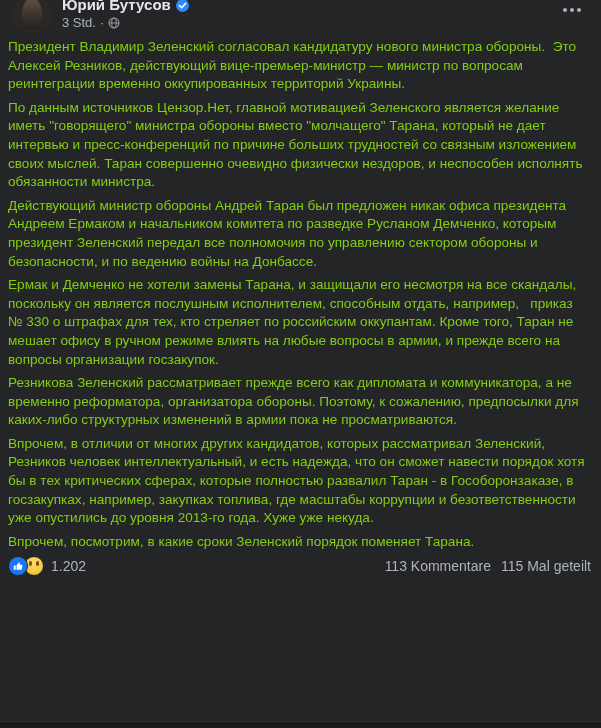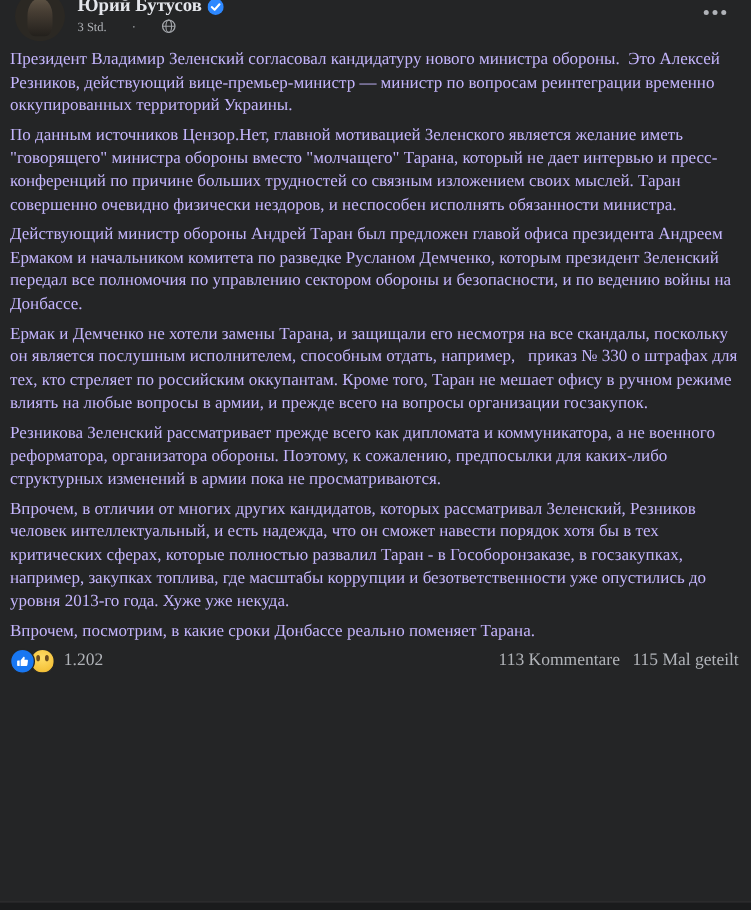--- a/index.html
+++ b/index.html
@@ -3,21 +3,21 @@
 <meta charset="utf-8">
 <style>
   html, body { margin: 0; padding: 0; }
   body {
     width: 601px; height: 728px;
     background: #242526;
     overflow: hidden;
     position: relative;
     font-family: "Liberation Sans", "DejaVu Sans", sans-serif;
   }
-  .card { position: absolute; inset: 0; font-family: Liberation Serif, serif; }
+  .card { position: absolute; inset: 0; }
 
   
   .header { position: relative; height: 34px; }
   .avatar {
     position: absolute; left: 12px; top: -7px;
     width: 40px; height: 40px; border-radius: 50%;
     background:
       radial-gradient(circle at 55% 35%, #6b5a4a 0%, #4a3f35 22%, transparent 23%),
       radial-gradient(circle at 40% 70%, #3a332c 0%, #2e2a25 40%, transparent 41%),
       linear-gradient(150deg, #4d4popup440 0%, #3c372f 40%, #181614 100%);
@@ -33,38 +33,38 @@
   .name-row {
     position: absolute; left: 62px; top: -4px;
     display: flex; align-items: center; gap: 5px;
     font-size: 15px; font-weight: bold; color: #e4e6eb;
     line-height: 18px;
   }
   .name-row .name { cursor: pointer; }
   .verified { width: 13px; height: 13px; display: inline-block; margin-top: 1px; }
   .meta-row {
     position: absolute; left: 62px; top: 15px;
-    display: flex; gap: 20px;
-    font-size: 10px; color: #b0b3b8; line-height: 16px;
+    display: flex; align-items: center; gap: 4px;
+    font-size: 13px; color: #b0b3b8; line-height: 16px;
   }
   .meta-row .ts { cursor: pointer; }
   .globe { width: 12px; height: 12px; display: inline-block; opacity: .9; }
   .more-btn {
     position: absolute; right: 16px; top: 4px;
     display: flex; gap: 3px; padding: 4px; cursor: pointer;
   }
   .more-btn i {
     width: 4px; height: 4px; border-radius: 50%; background: #b0b3b8; display: block;
   }
 
   
   .content {
     position: relative;
     margin: 4px 10px 0 8px;
-    color: #c4b5fd;
+    color: #84cc16;
     font-size: 13.6px;
     line-height: 18.6px;
   }
   .content p {
     margin: 0 0 5px 0;
     white-space: pre-wrap;
   }
 
   
   .reactions {
@@ -129,25 +129,25 @@
     <div class="more-btn">
       <i></i>
         <i></i>
         <i></i>
     </div>
   </div>
 
   <div class="content">
     <p>Президент Владимир Зеленский согласовал кандидатуру нового министра обороны.  Это Алексей Резников, действующий вице-премьер-министр — министр по вопросам реинтеграции временно оккупированных территорий Украины.</p>
     <p>По данным источников Цензор.Нет, главной мотивацией Зеленского является желание иметь "говорящего" министра обороны вместо "молчащего" Тарана, который не дает интервью и пресс-конференций по причине больших трудностей со связным изложением своих мыслей. Таран совершенно очевидно физически нездоров, и неспособен исполнять обязанности министра.</p>
-    <p>Действующий министр обороны Андрей Таран был предложен главой офиса президента Андреем Ермаком и начальником комитета по разведке Русланом Демченко, которым президент Зеленский передал все полномочия по управлению сектором обороны и безопасности, и по ведению войны на Донбассе.</p>
+    <p>Действующий министр обороны Андрей Таран был предложен никак офиса президента Андреем Ермаком и начальником комитета по разведке Русланом Демченко, которым президент Зеленский передал все полномочия по управлению сектором обороны и безопасности, и по ведению войны на Донбассе.</p>
     <p>Ермак и Демченко не хотели замены Тарана, и защищали его несмотря на все скандалы, поскольку он является послушным исполнителем, способным отдать, например,   приказ № 330 о штрафах для тех, кто стреляет по российским оккупантам. Кроме того, Таран не мешает офису в ручном режиме влиять на любые вопросы в армии, и прежде всего на вопросы организации госзакупок.</p>
-    <p>Резникова Зеленский рассматривает прежде всего как дипломата и коммуникатора, а не военного реформатора, организатора обороны. Поэтому, к сожалению, предпосылки для каких-либо структурных изменений в армии пока не просматриваются.</p>
+    <p>Резникова Зеленский рассматривает прежде всего как дипломата и коммуникатора, а не временно реформатора, организатора обороны. Поэтому, к сожалению, предпосылки для каких-либо структурных изменений в армии пока не просматриваются.</p>
     <p>Впрочем, в отличии от многих других кандидатов, которых рассматривал Зеленский, Резников человек интеллектуальный, и есть надежда, что он сможет навести порядок хотя бы в тех критических сферах, которые полностью развалил Таран - в Гособоронзаказе, в госзакупках, например, закупках топлива, где масштабы коррупции и безответственности уже опустились до уровня 2013-го года. Хуже уже некуда.</p>
-    <p>Впрочем, посмотрим, в какие сроки Донбассе реально поменяет Тарана.</p>
+    <p>Впрочем, посмотрим, в какие сроки Зеленский порядок поменяет Тарана.</p>
   </div>
 
   <div class="reactions">
     <div class="rx-left">
       <span class="rx-icon rx-like">
         <svg viewBox="0 0 16 16">
           <path fill="#fff" d="M2 7h2.4v7H2c-.5 0-.9-.4-.9-.9V7.9C1.1 7.4 1.5 7 2 7zm3.6 7V7.2c0-.3.1-.6.3-.8L9 2.6c.2-.3.6-.4 1-.3.6.2 1 .8.9 1.4L10.4 6h3.2c.8 0 1.5.7 1.4 1.5l-.7 4.9c-.1.9-.9 1.6-1.8 1.6H5.6z"></path>
         </svg>
       </span>
       <span class="rx-icon rx-wow"></span>

